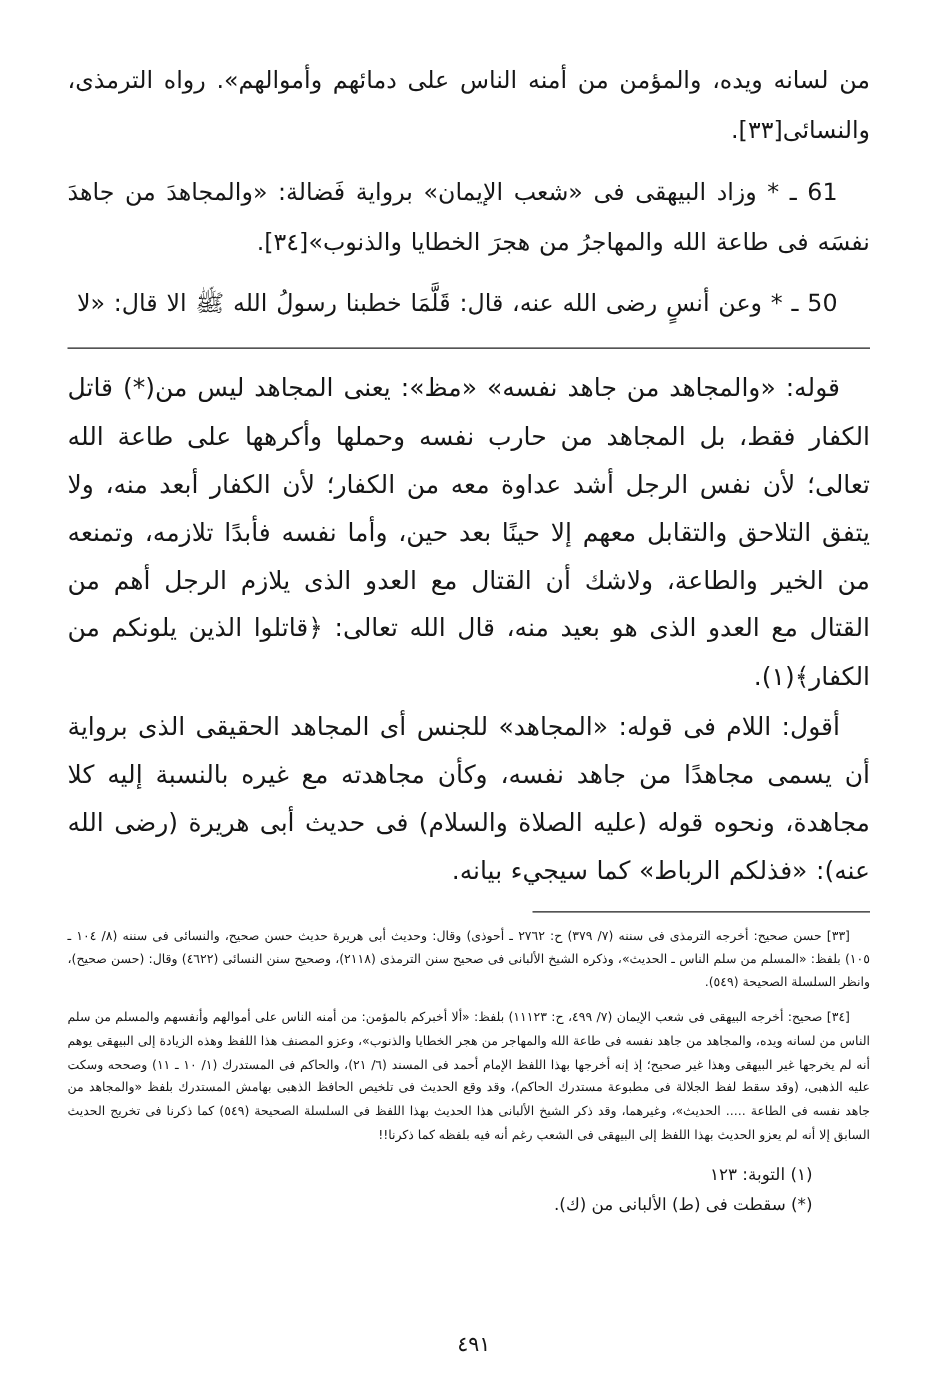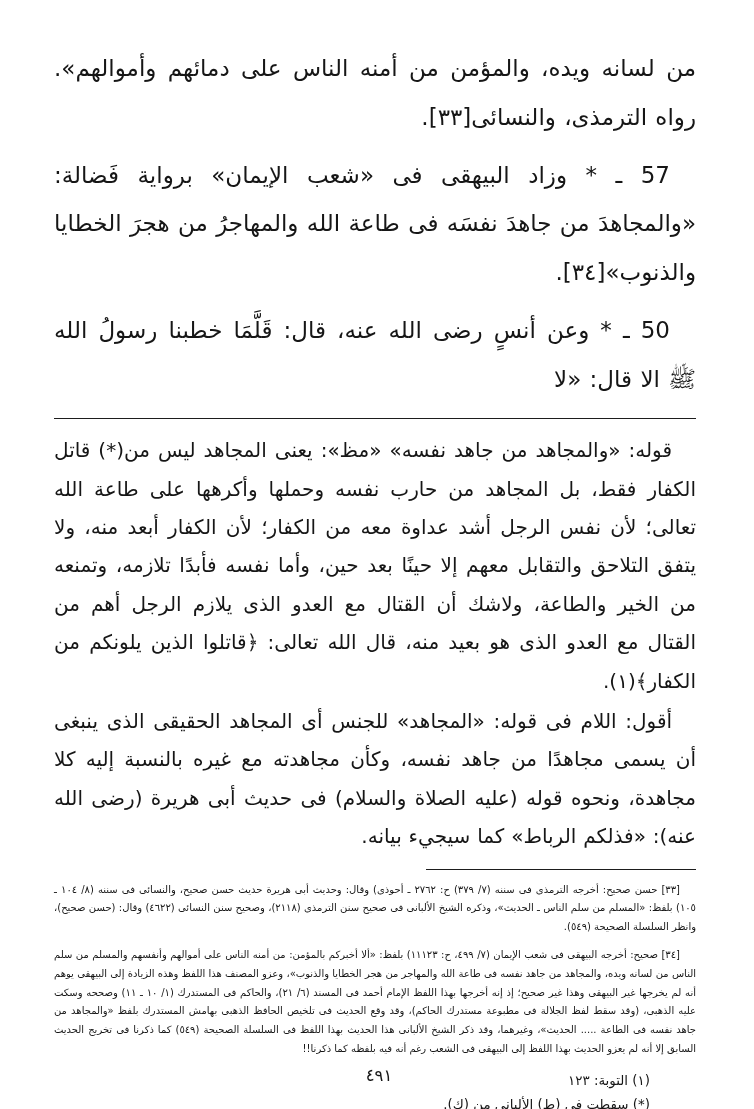--- a/index.html
+++ b/index.html
@@ -14,21 +14,21 @@
   .page {
     position: relative;
     width: 754px;
     height: 1109px;
     background: #ffffff;
     padding: 44px 58px 24px 54px;
     direction: rtl;
   }
   
   .main-text p {
-    font-size: 23px;
+    font-size: 19px;
     line-height: 2.12;
     text-align: justify;
     word-spacing: 1px;
   }
   .main-text p + p { margin-top: 9px; }
   .main-text p.indent { text-indent: 26px; }
   
   .full-rule {
     border: none;
     border-top: 1.6px solid #1d1d1d;
@@ -83,29 +83,29 @@
     color: #161616;
   }
 </style>
 </head>
 <body>
 
 <div class="page">
 
   <main class="main-text">
     <p>من لسانه ويده، والمؤمن من أمنه الناس على دمائهم وأموالهم». رواه الترمذى، والنسائى[٣٣].</p>
-    <p class="indent">57 ـ * وزاد البيهقى فى «شعب الإيمان» برواية فَضالة: «والمجاهدَ من جاهدَ نفسَه فى طاعة الله والمهاجرُ من هجرَ الخطايا والذنوب»[٣٤].</p>
+    <p class="indent">61 ـ * وزاد البيهقى فى «شعب الإيمان» برواية فَضالة: «والمجاهدَ من جاهدَ نفسَه فى طاعة الله والمهاجرُ من هجرَ الخطايا والذنوب»[٣٤].</p>
     <p class="indent">50 ـ * وعن أنسٍ رضى الله عنه، قال: قَلَّمَا خطبنا رسولُ الله ﷺ الا قال: «لا</p>
   </main>
 
   <hr class="full-rule">
 
   <section class="commentary">
     <p>قوله: «والمجاهد من جاهد نفسه» «مظ»: يعنى المجاهد ليس من(*) قاتل الكفار فقط، بل المجاهد من حارب نفسه وحملها وأكرهها على طاعة الله تعالى؛ لأن نفس الرجل أشد عداوة معه من الكفار؛ لأن الكفار أبعد منه، ولا يتفق التلاحق والتقابل معهم إلا حينًا بعد حين، وأما نفسه فأبدًا تلازمه، وتمنعه من الخير والطاعة، ولاشك أن القتال مع العدو الذى يلازم الرجل أهم من القتال مع العدو الذى هو بعيد منه، قال الله تعالى: ﴿قاتلوا الذين يلونكم من الكفار﴾(١).</p>
-    <p>أقول: اللام فى قوله: «المجاهد» للجنس أى المجاهد الحقيقى الذى ينبغى أن يسمى مجاهدًا من جاهد نفسه، وكأن مجاهدته مع غيره بالنسبة إليه كلا مجاهدة، ونحوه قوله (عليه الصلاة والسلام) فى حديث أبى هريرة (رضى الله عنه): «فذلكم الرباط» كما سيجيء بيانه.</p>
+    <p>أقول: اللام فى قوله: «المجاهد» للجنس أى المجاهد الحقيقى الذى برواية أن يسمى مجاهدًا من جاهد نفسه، وكأن مجاهدته مع غيره بالنسبة إليه كلا مجاهدة، ونحوه قوله (عليه الصلاة والسلام) فى حديث أبى هريرة (رضى الله عنه): «فذلكم الرباط» كما سيجيء بيانه.</p>
   </section>
 
   <hr class="footnote-rule">
 
   <section class="footnotes">
     <p>[٣٣] حسن صحيح: أخرجه الترمذى فى سننه (٧/ ٣٧٩) ح: ٢٧٦٢ ـ أحوذى) وقال: وحديث أبى هريرة حديث حسن صحيح، والنسائى فى سننه (٨/ ١٠٤ ـ ١٠٥) بلفظ: «المسلم من سلم الناس ـ الحديث»، وذكره الشيخ الألبانى فى صحيح سنن الترمذى (٢١١٨)، وصحيح سنن النسائى (٤٦٢٢) وقال: (حسن صحيح)، وانظر السلسلة الصحيحة (٥٤٩).</p>
     <p>[٣٤] صحيح: أخرجه البيهقى فى شعب الإيمان (٧/ ٤٩٩، ح: ١١١٢٣) بلفظ: «ألا أخبركم بالمؤمن: من أمنه الناس على أموالهم وأنفسهم والمسلم من سلم الناس من لسانه ويده، والمجاهد من جاهد نفسه فى طاعة الله والمهاجر من هجر الخطايا والذنوب»، وعزو المصنف هذا اللفظ وهذه الزيادة إلى البيهقى يوهم أنه لم يخرجها غير البيهقى وهذا غير صحيح؛ إذ إنه أخرجها بهذا اللفظ الإمام أحمد فى المسند (٦/ ٢١)، والحاكم فى المستدرك (١/ ١٠ ـ ١١) وصححه وسكت عليه الذهبى، (وقد سقط لفظ الجلالة فى مطبوعة مستدرك الحاكم)، وقد وقع الحديث فى تلخيص الحافظ الذهبى بهامش المستدرك بلفظ «والمجاهد من جاهد نفسه فى الطاعة ..... الحديث»، وغيرهما، وقد ذكر الشيخ الألبانى هذا الحديث بهذا اللفظ فى السلسلة الصحيحة (٥٤٩) كما ذكرنا فى تخريج الحديث السابق إلا أنه لم يعزو الحديث بهذا اللفظ إلى البيهقى فى الشعب رغم أنه فيه بلفظه كما ذكرنا!!</p>
   </section>
 
   <div class="bottom-notes">

